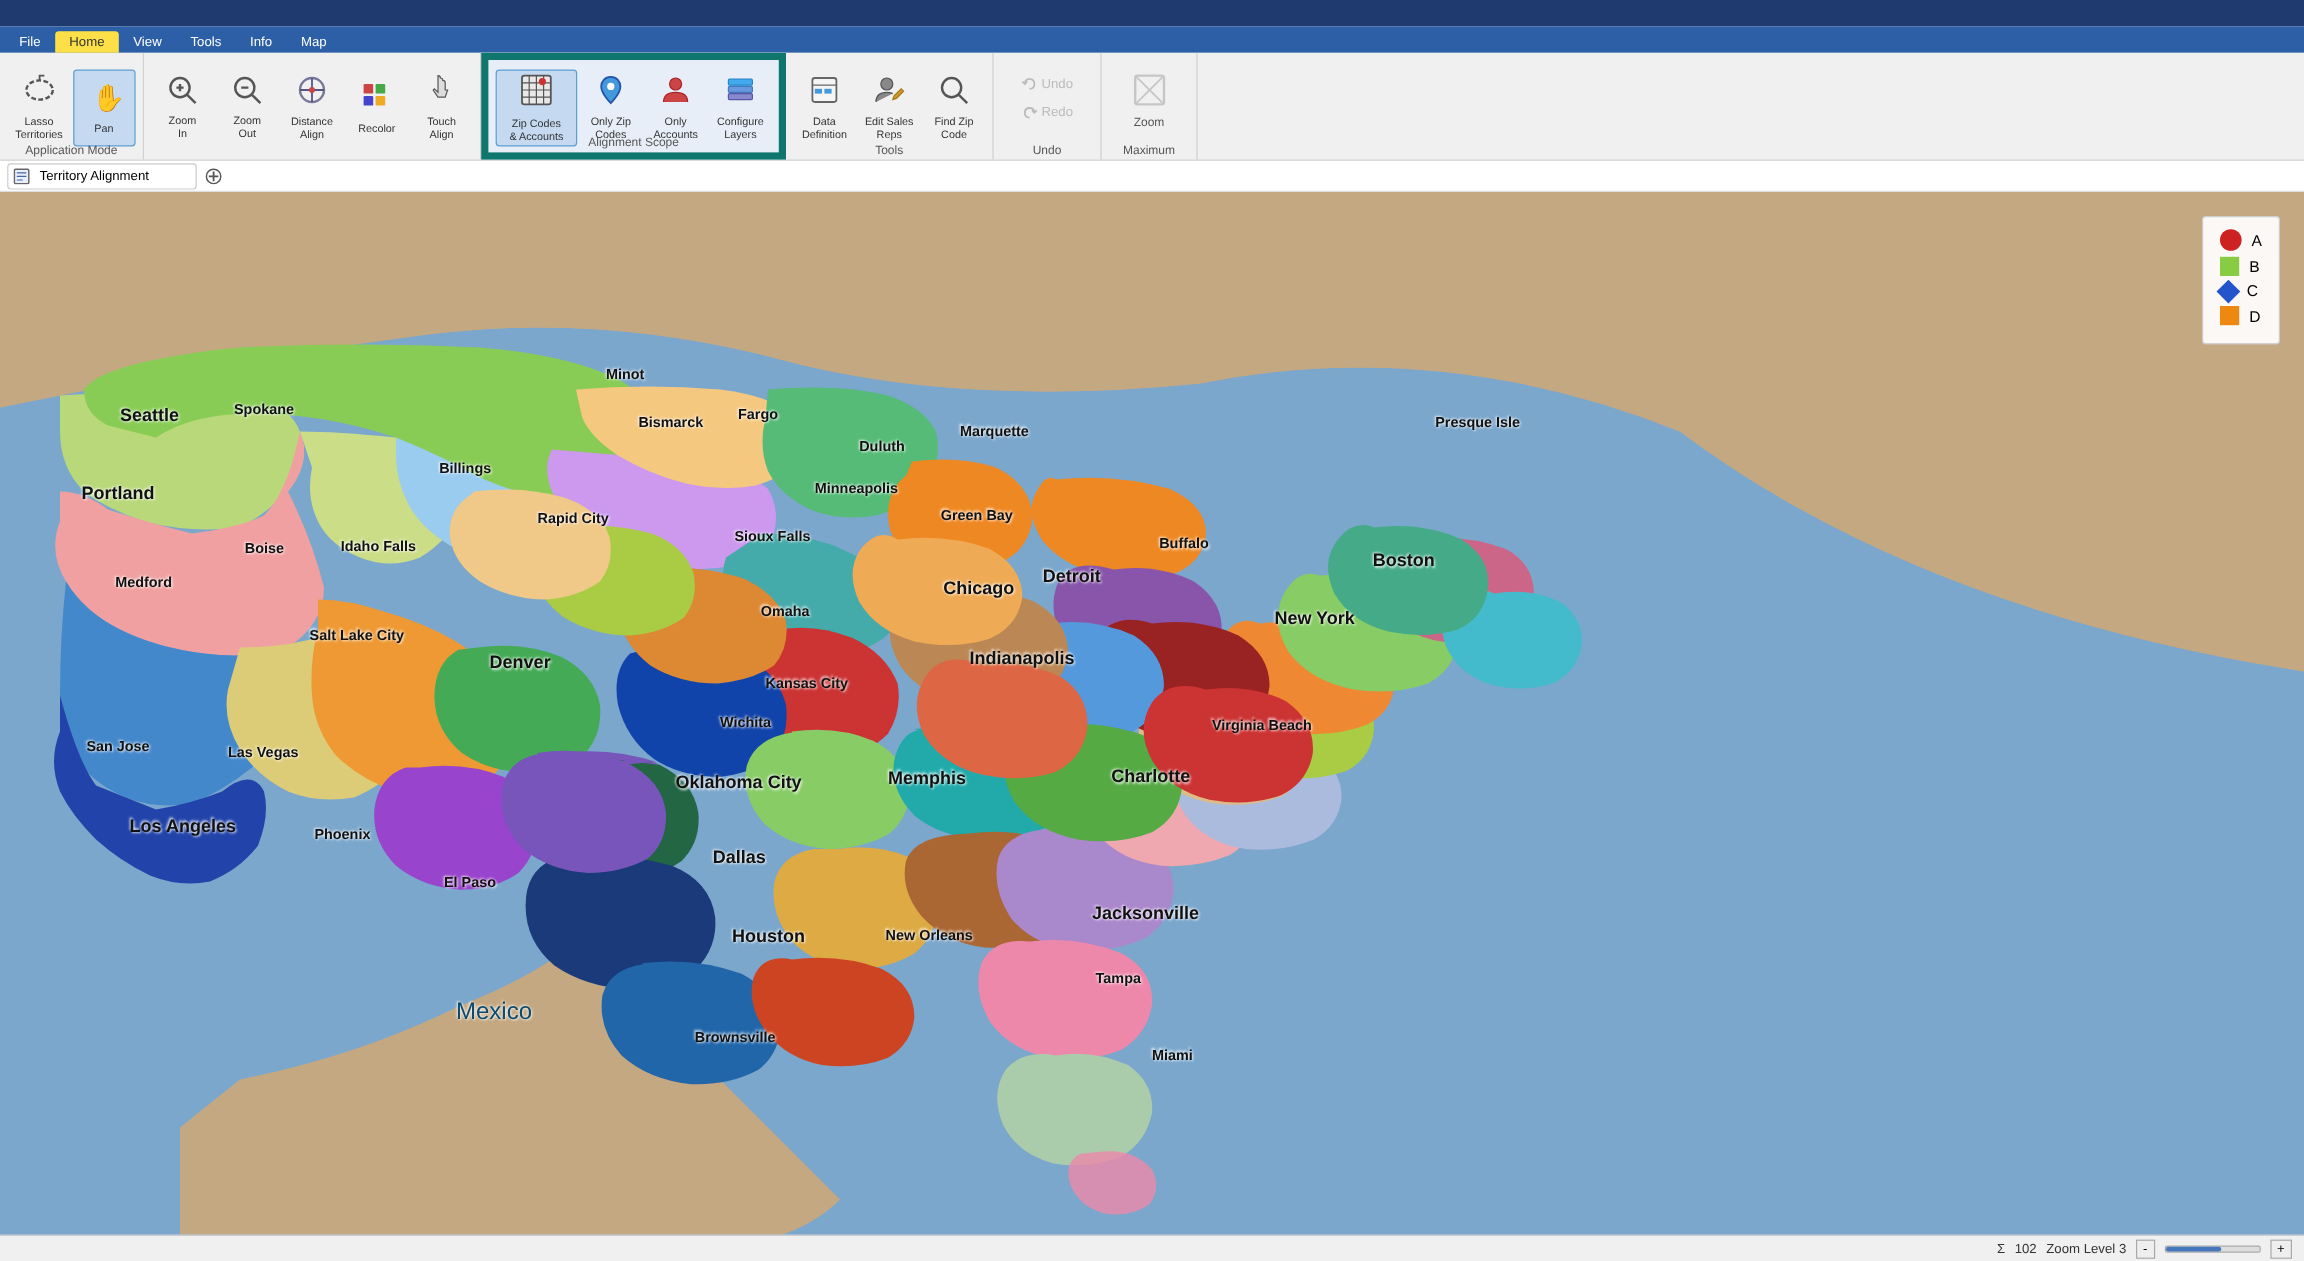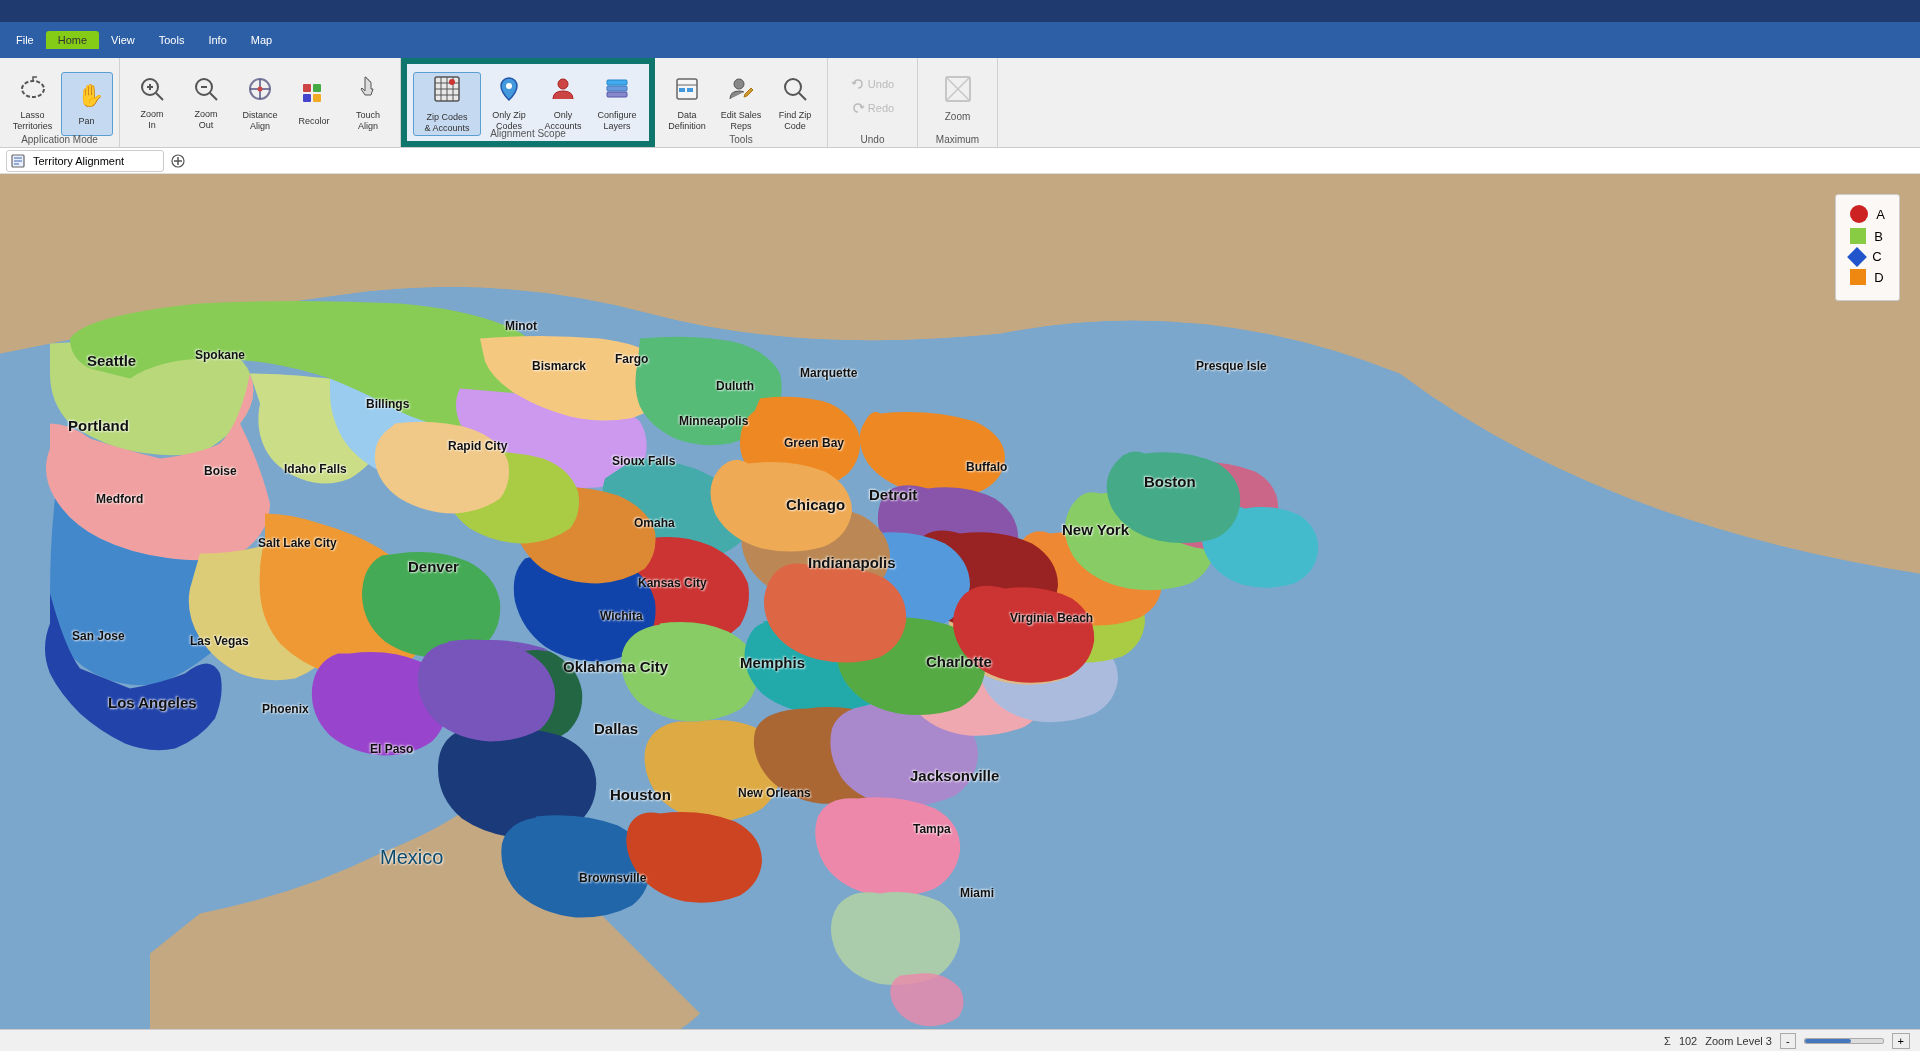--- a/index.html
+++ b/index.html
@@ -11,35 +11,35 @@
       background: #1e3a6e;
       display: flex;
       align-items: center;
       padding: 0 8px;
       color: white;
       font-size: 11px;
     }
 
     
     #ribbon-tabs {
-      height: 36px;
+      height: 22px;
       background: #2d5fa6;
       display: flex;
-      align-items: center;
+      align-items: flex-end;
       padding-left: 4px;
     }
     .ribbon-tab {
       padding: 3px 12px;
       font-size: 11px;
       color: white;
       cursor: pointer;
       border-radius: 3px 3px 0 0;
     }
     .ribbon-tab.active {
-      background: #84cc16;
+      background: #fde047;
       color: #333;
     }
 
     
     #ribbon {
       height: 90px;
       background: #f0f0f0;
       border-bottom: 1px solid #ccc;
       display: flex;
       align-items: stretch;
@@ -572,21 +572,21 @@
     <path d="M1005 415 Q1042 410 1072 425 Q1096 442 1094 468 Q1090 492 1068 503 Q1040 513 1008 507 Q975 499 960 474 Q946 448 960 426 Q974 406 1005 415Z" fill="#cc3333"></path>
 
     <path d="M1145 280 Q1185 275 1218 290 Q1242 305 1240 330 Q1237 355 1215 365 Q1188 373 1158 367 Q1126 359 1112 335 Q1100 309 1115 290 Q1128 273 1145 280Z" fill="#44aa88"></path>
 
     <path d="M748 290 Q790 285 825 298 Q852 313 852 338 Q848 363 824 373 Q795 382 762 375 Q730 366 716 342 Q704 316 718 297 Q732 280 748 290Z" fill="#eeaa55"></path>
 
     <path d="M820 395 Q855 390 885 405 Q908 421 906 448 Q902 473 879 484 Q850 493 818 486 Q785 478 770 453 Q757 426 772 403 Q787 382 820 395Z" fill="#dd6644"></path>
 
   </svg>
 
-  <div class="city-label city-label-lg" style="left:87px;top:178px;">Seattle</div>
+  <div class="city-label city-label-lg" style="left:100px;top:178px;">Seattle</div>
   <div class="city-label" style="left:195px;top:174px;">Spokane</div>
   <div class="city-label city-label-lg" style="left:68px;top:243px;">Portland</div>
   <div class="city-label" style="left:96px;top:318px;">Medford</div>
   <div class="city-label" style="left:204px;top:290px;">Boise</div>
   <div class="city-label" style="left:284px;top:288px;">Idaho Falls</div>
   <div class="city-label" style="left:366px;top:223px;">Billings</div>
   <div class="city-label" style="left:258px;top:362px;">Salt Lake City</div>
   <div class="city-label" style="left:190px;top:460px;">Las Vegas</div>
   <div class="city-label" style="left:72px;top:455px;">San Jose</div>
   <div class="city-label city-label-lg" style="left:108px;top:520px;">Los Angeles</div>

